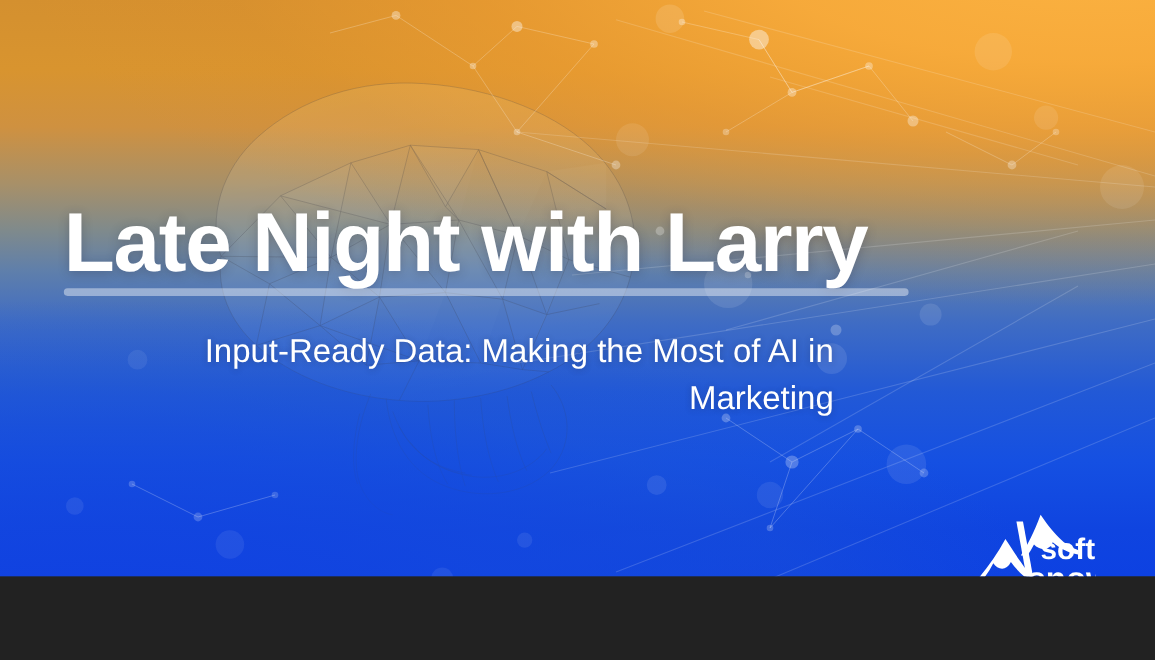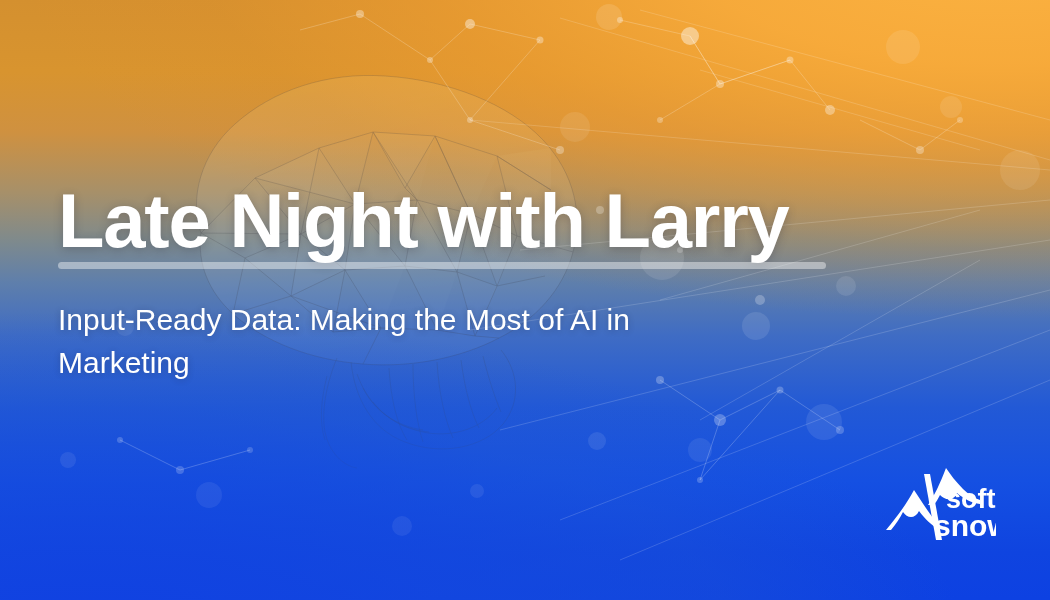--- a/index.html
+++ b/index.html
@@ -3,21 +3,21 @@
 <meta charset="utf-8">
 <style>
   html, body {
     margin: 0;
     padding: 0;
     background: #222;
   }
   .slide {
     position: relative;
     width: 1050px;
-    height: 600px;
+    height: 524px;
     overflow: hidden;
     font-family: "Liberation Sans", sans-serif;
     background: #1b52cf;
   }
 
   
   .bg-base {
     position: absolute;
     inset: 0;
     background:
@@ -119,20 +119,21 @@
     position: absolute;
     left: 58px;
     top: 298px;
     width: 700px;
     margin: 0;
     font-size: 30px;
     line-height: 43px;
     font-weight: 400;
     color: #ffffff;
     text-shadow: 0 1px 6px rgba(30,40,70,0.30);
+    text-align: right;
   }
 
   
   .logo {
     position: absolute;
     left: 884px;
     top: 460px;
     width: 112px;
     height: 88px;
   }

